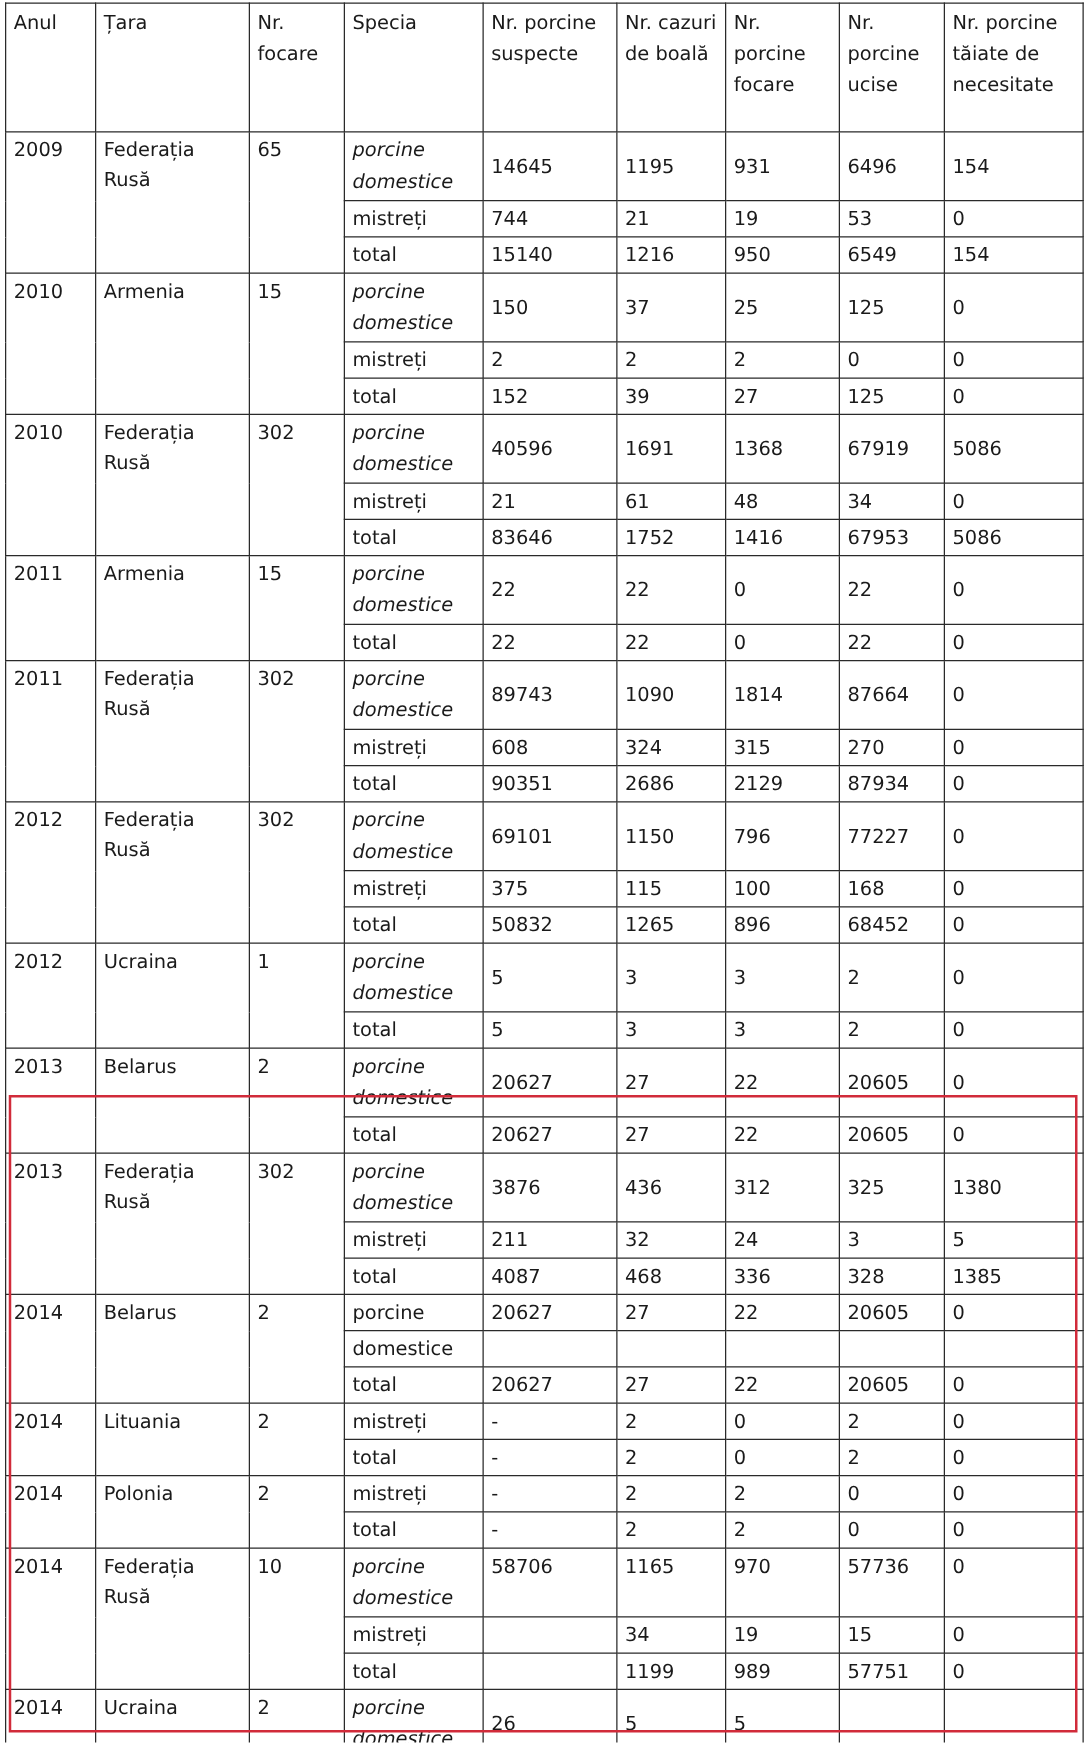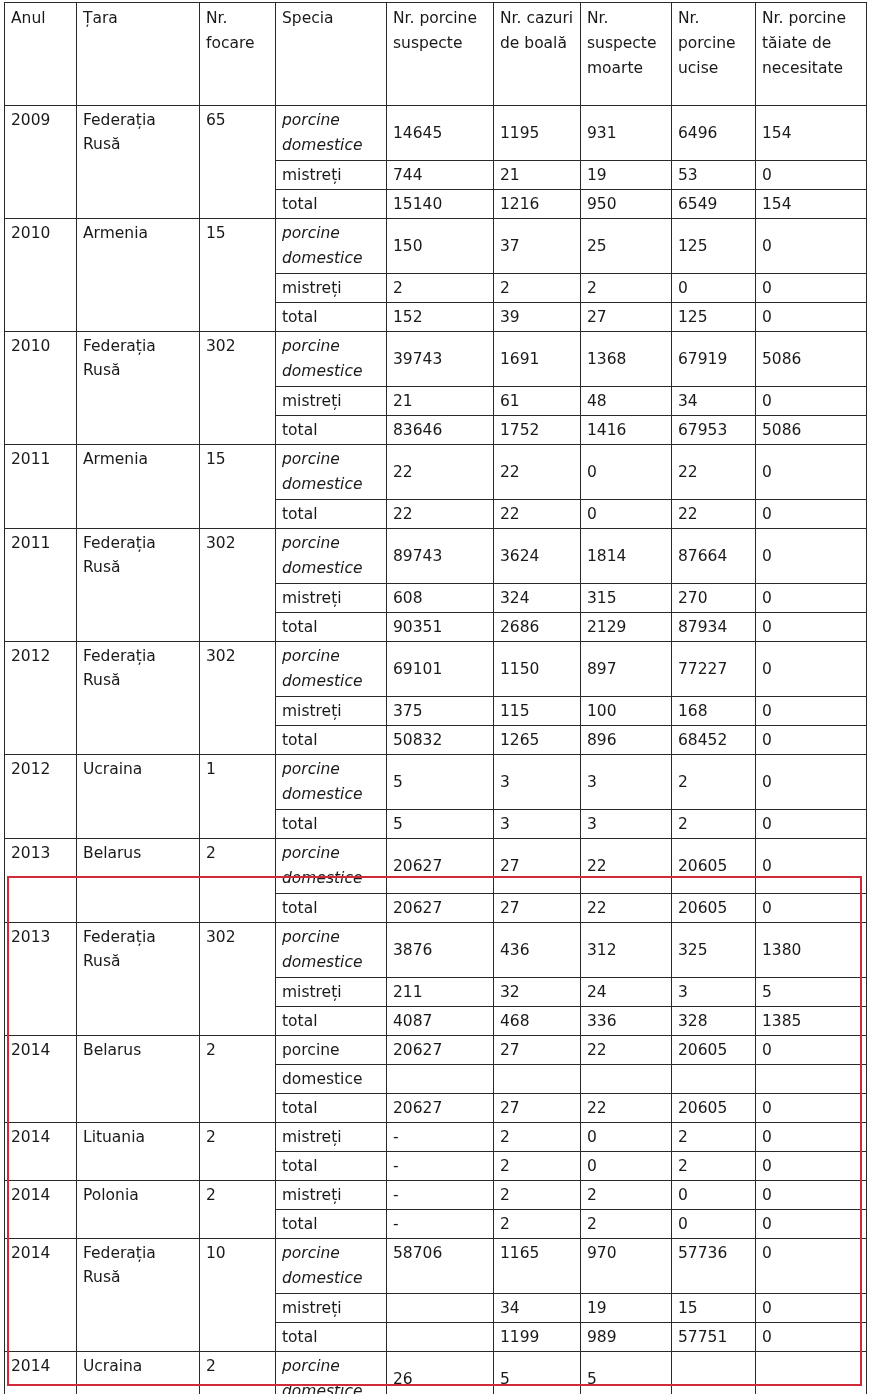--- a/index.html
+++ b/index.html
@@ -32,21 +32,21 @@
         <col style="width:111px">
     </colgroup>
     <thead>
       <tr>
         <th>Anul</th>
         <th>Țara</th>
         <th>Nr. focare</th>
         <th>Specia</th>
         <th>Nr. porcine suspecte</th>
         <th>Nr. cazuri de boală</th>
-        <th>Nr. suspecte moarte</th>
+        <th>Nr. porcine focare</th>
         <th>Nr. porcine ucise</th>
         <th>Nr. porcine tăiate de necesitate</th>
       </tr>
     </thead>
     <tbody id="tbody">
         <tr>
           <td rowspan="3">2009</td>
           <td rowspan="3">Federația Rusă</td>
           <td rowspan="3">65</td>
           <td class="sp2">porcine domestice</td>
@@ -97,21 +97,21 @@
           <td>39</td>
           <td>27</td>
           <td>125</td>
           <td>0</td>
         </tr>
         <tr>
           <td rowspan="3">2010</td>
           <td rowspan="3">Federația Rusă</td>
           <td rowspan="3">302</td>
           <td class="sp2">porcine domestice</td>
-          <td class="mid">39743</td>
+          <td class="mid">40596</td>
           <td class="mid">1691</td>
           <td class="mid">1368</td>
           <td class="mid">67919</td>
           <td class="mid">5086</td>
         </tr>
         <tr>
           <td>mistreți</td>
           <td>21</td>
           <td>61</td>
           <td>48</td>
@@ -144,21 +144,21 @@
           <td>0</td>
           <td>22</td>
           <td>0</td>
         </tr>
         <tr>
           <td rowspan="3">2011</td>
           <td rowspan="3">Federația Rusă</td>
           <td rowspan="3">302</td>
           <td class="sp2">porcine domestice</td>
           <td class="mid">89743</td>
-          <td class="mid">3624</td>
+          <td class="mid">1090</td>
           <td class="mid">1814</td>
           <td class="mid">87664</td>
           <td class="mid">0</td>
         </tr>
         <tr>
           <td>mistreți</td>
           <td>608</td>
           <td>324</td>
           <td>315</td>
           <td>270</td>
@@ -172,21 +172,21 @@
           <td>87934</td>
           <td>0</td>
         </tr>
         <tr>
           <td rowspan="3">2012</td>
           <td rowspan="3">Federația Rusă</td>
           <td rowspan="3">302</td>
           <td class="sp2">porcine domestice</td>
           <td class="mid">69101</td>
           <td class="mid">1150</td>
-          <td class="mid">897</td>
+          <td class="mid">796</td>
           <td class="mid">77227</td>
           <td class="mid">0</td>
         </tr>
         <tr>
           <td>mistreți</td>
           <td>375</td>
           <td>115</td>
           <td>100</td>
           <td>168</td>
           <td>0</td>

